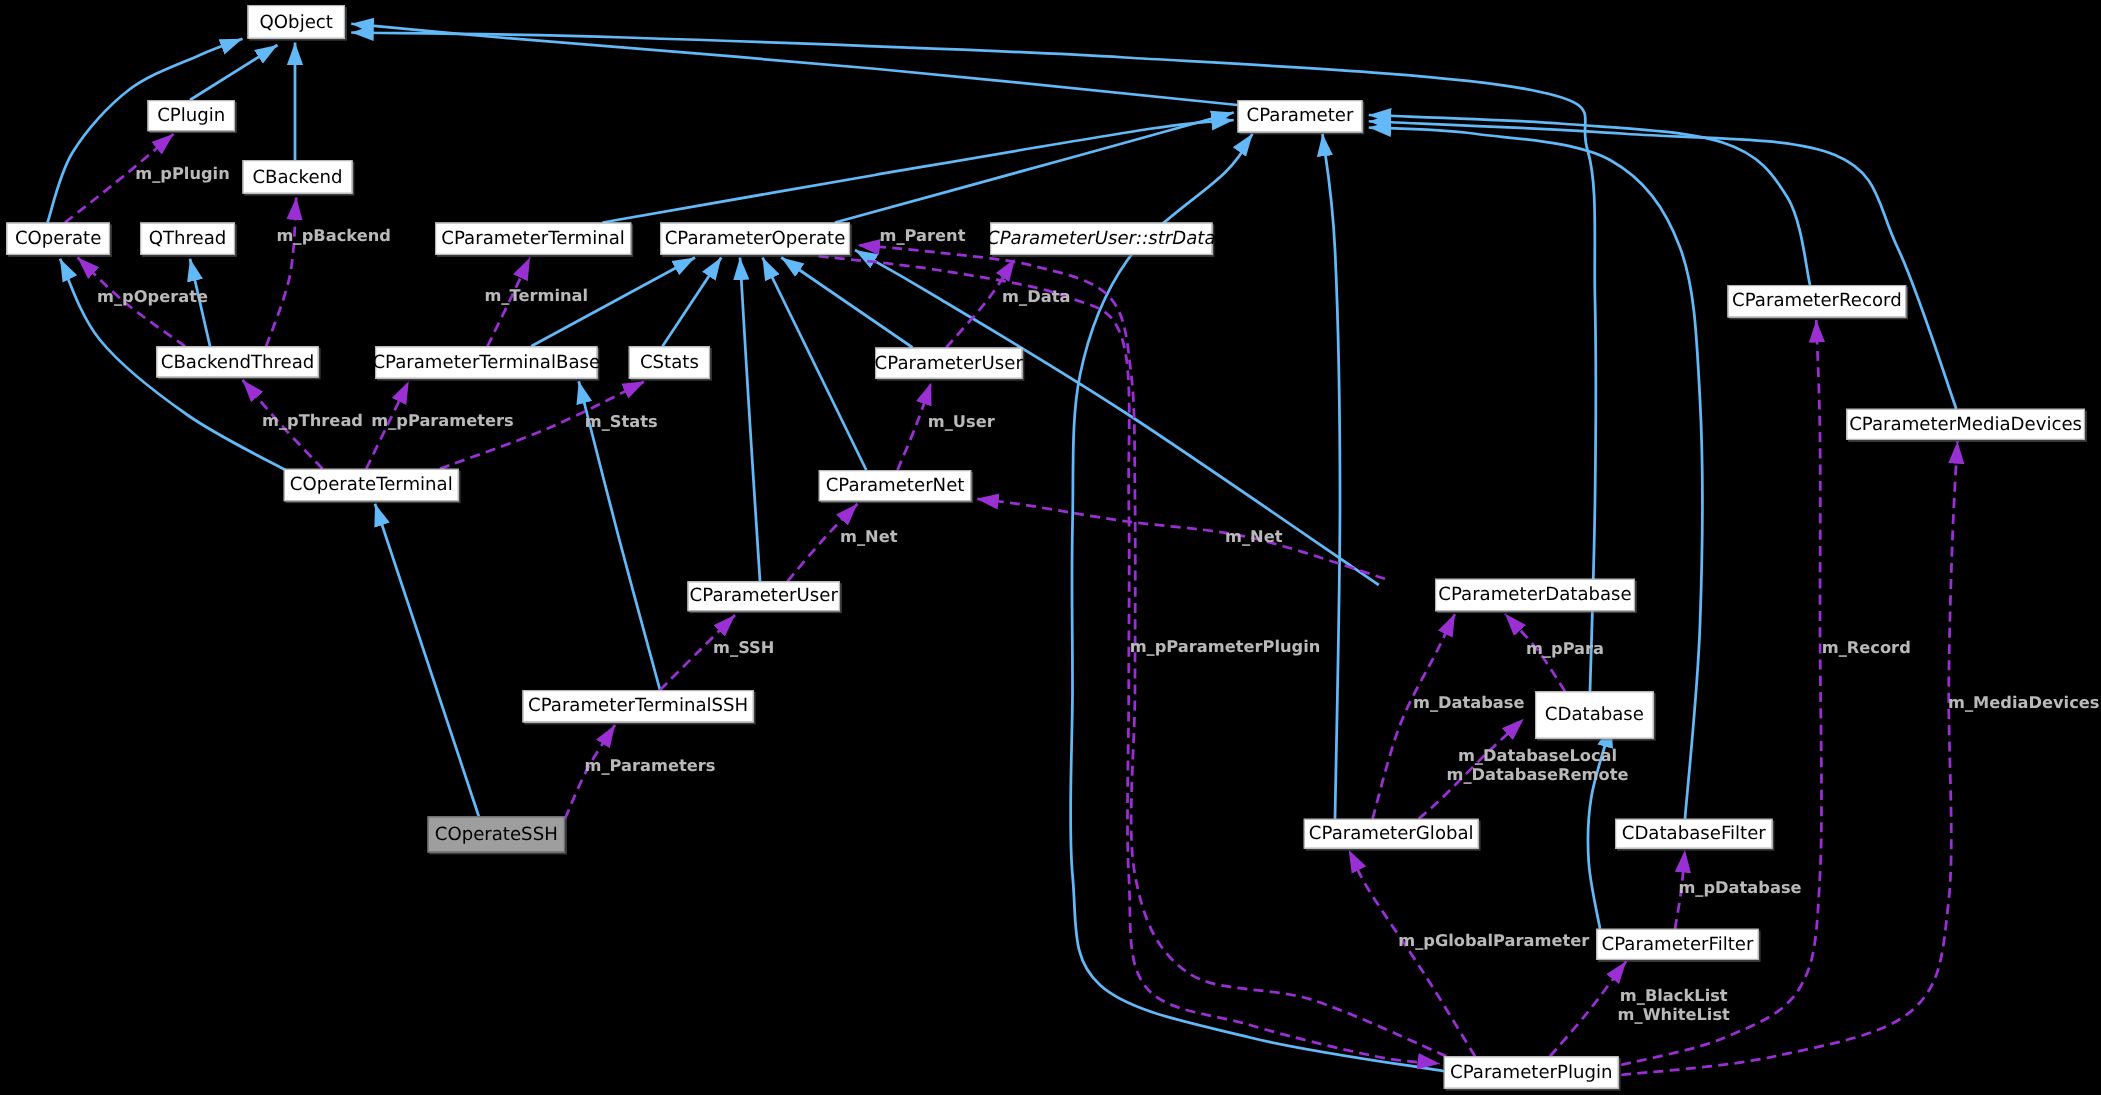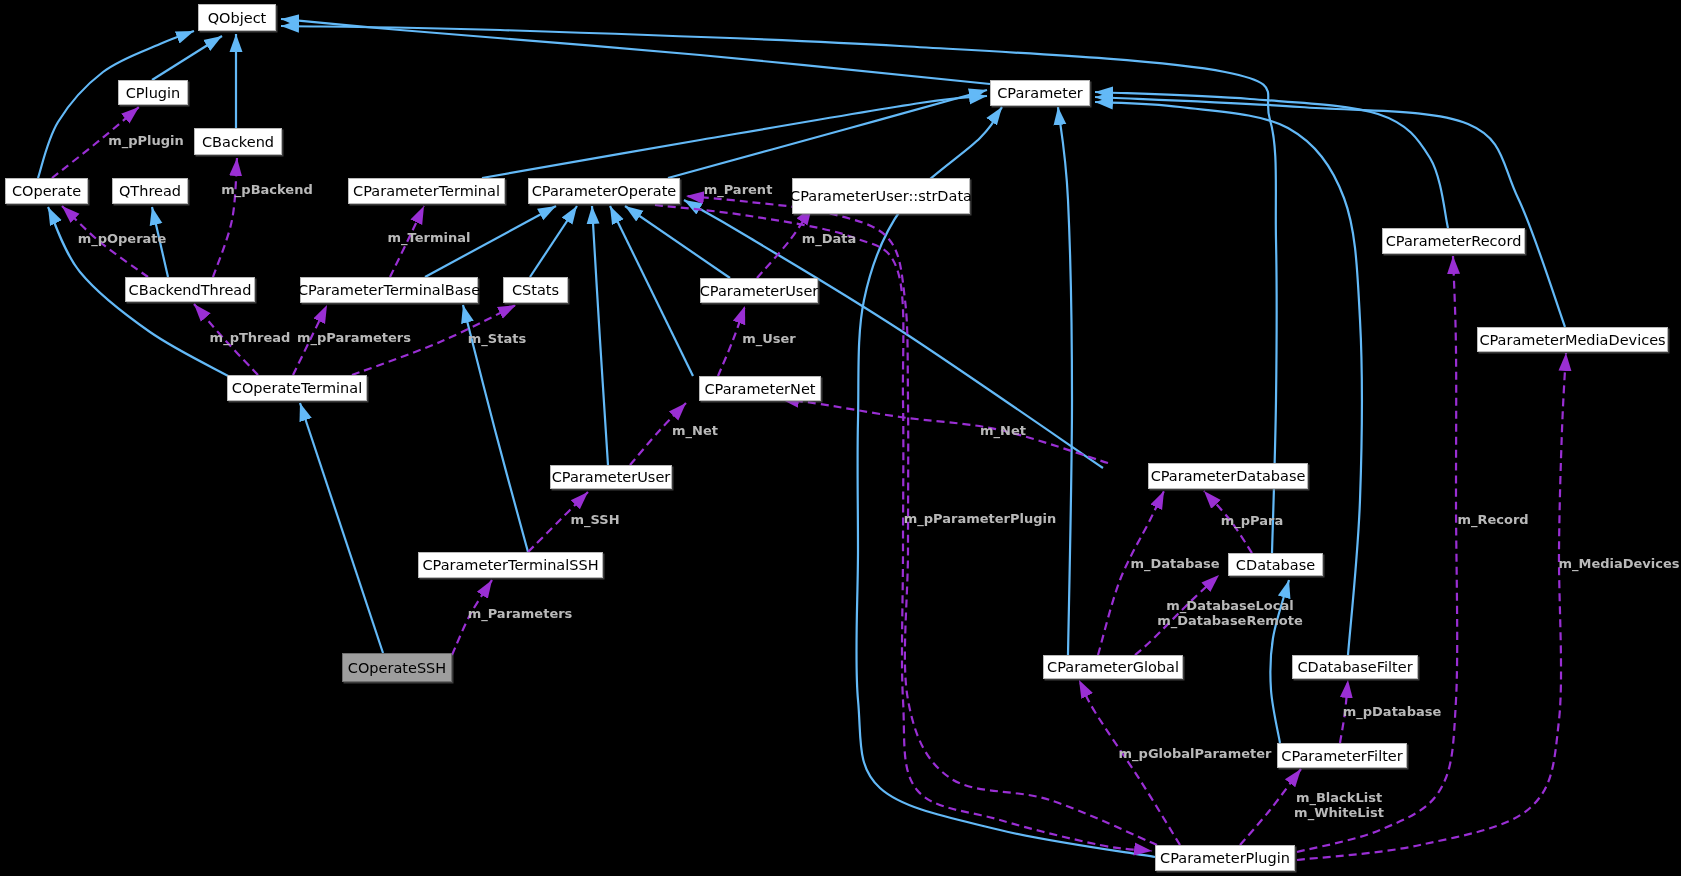--- a/index.html
+++ b/index.html
@@ -99,32 +99,32 @@
     <div class="edge-label" style="left: 1392px; top: 712px;">m_pDatabase</div>
     <div class="edge-label" style="left: 1493px; top: 520px;">m_Record</div>
     <div class="edge-label" style="left: 1619px; top: 564px;">m_MediaDevices</div>
     <div class="node" style="left: 198px; top: 4px; width: 78px; height: 27px;">QObject</div>
     <div class="node" style="left: 118px; top: 80px; width: 70px; height: 25px;">CPlugin</div>
     <div class="node" style="left: 194px; top: 128px; width: 88px; height: 27px;">CBackend</div>
     <div class="node" style="left: 5px; top: 178px; width: 83px; height: 26px;">COperate</div>
     <div class="node" style="left: 112px; top: 178px; width: 76px; height: 26px;">QThread</div>
     <div class="node" style="left: 348px; top: 178px; width: 157px; height: 26px;">CParameterTerminal</div>
     <div class="node" style="left: 528px; top: 178px; width: 152px; height: 26px;">CParameterOperate</div>
-    <div class="node" style="left: 792px; top: 178px; width: 178px; height: 36px;">CParameterUser::strData</div>
+    <div class="node" style="left: 792px; top: 178px; width: 178px; height: 26px; font-style: italic;">CParameterUser::strData</div>
     <div class="node" style="left: 990px; top: 80px; width: 100px; height: 26px;">CParameter</div>
     <div class="node" style="left: 1382px; top: 228px; width: 143px; height: 26px;">CParameterRecord</div>
     <div class="node" style="left: 125px; top: 277px; width: 130px; height: 25px;">CBackendThread</div>
     <div class="node" style="left: 300px; top: 277px; width: 178px; height: 26px;">CParameterTerminalBase</div>
     <div class="node" style="left: 503px; top: 277px; width: 65px; height: 26px;">CStats</div>
     <div class="node" style="left: 700px; top: 278px; width: 118px; height: 25px;">CParameterUser</div>
     <div class="node" style="left: 1477px; top: 327px; width: 191px; height: 25px;">CParameterMediaDevices</div>
     <div class="node" style="left: 227px; top: 375px; width: 140px; height: 26px;">COperateTerminal</div>
-    <div class="node" style="left: 655px; top: 376px; width: 122px; height: 25px; margin-left: 44px;">CParameterNet</div>
+    <div class="node" style="left: 655px; top: 376px; width: 122px; height: 25px;">CParameterNet</div>
     <div class="node" style="left: 550px; top: 465px; width: 122px; height: 24px;">CParameterUser</div>
     <div class="node" style="left: 1103px; top: 463px; width: 160px; height: 26px; margin-left: 45px;">CParameterDatabase</div>
-    <div class="node" style="left: 1228px; top: 553px; width: 95px; height: 23px;">CDatabase</div>
+    <div class="node" style="left: 1228px; top: 553px; width: 95px; height: 38px;">CDatabase</div>
     <div class="node" style="left: 418px; top: 552px; width: 185px; height: 26px;">CParameterTerminalSSH</div>
     <div class="node" style="left: 1043px; top: 655px; width: 140px; height: 24px;">CParameterGlobal</div>
     <div class="node" style="left: 1292px; top: 655px; width: 126px; height: 24px;">CDatabaseFilter</div>
     <div class="node highlight" style="left: 342px; top: 653px; width: 110px; height: 29px;">COperateSSH</div>
     <div class="node" style="left: 1277px; top: 743px; width: 130px; height: 25px;">CParameterFilter</div>
     <div class="node" style="left: 1155px; top: 845px; width: 140px; height: 26px;">CParameterPlugin</div>
   </div>
 
 </body></html>

